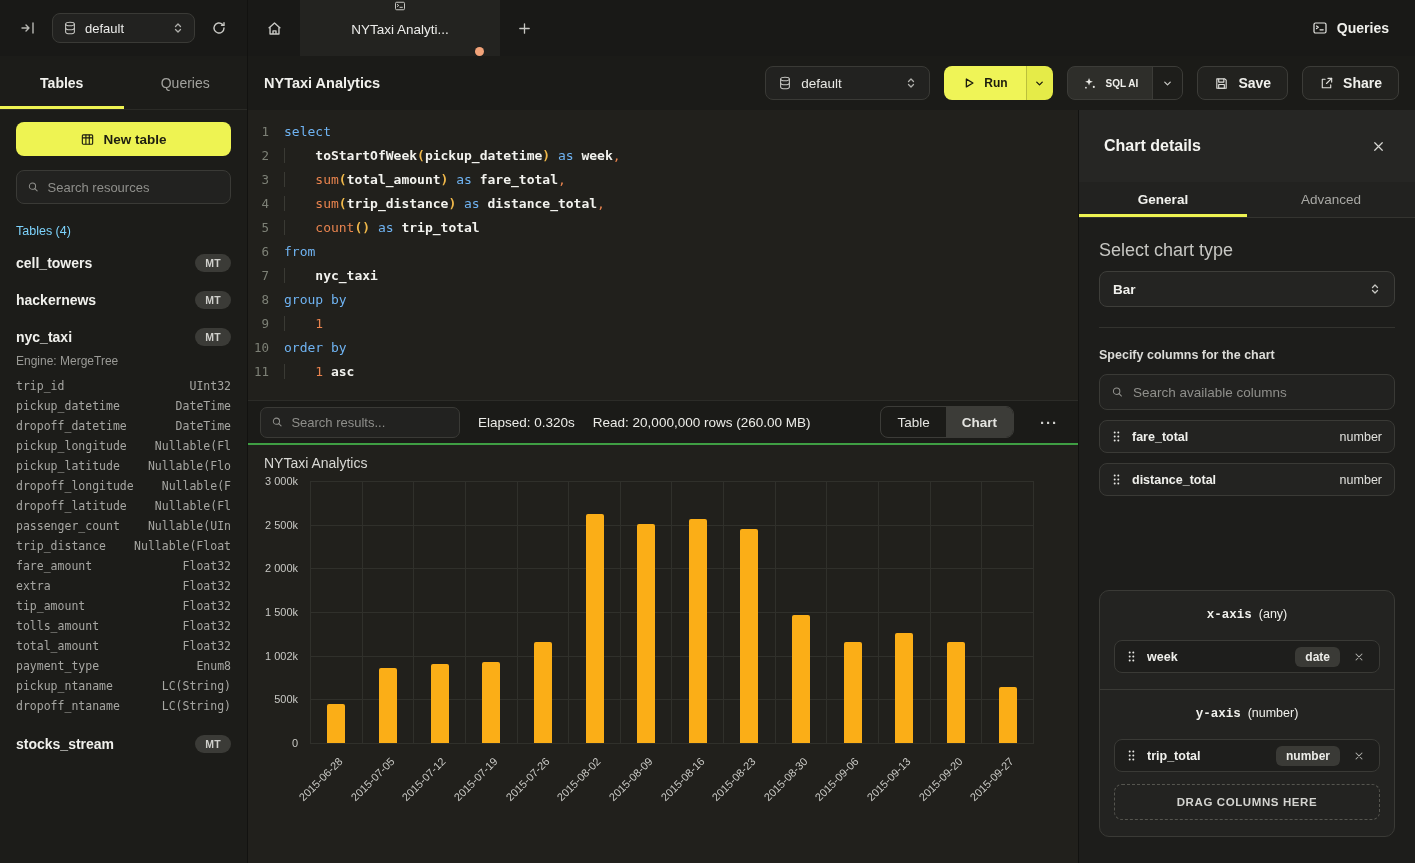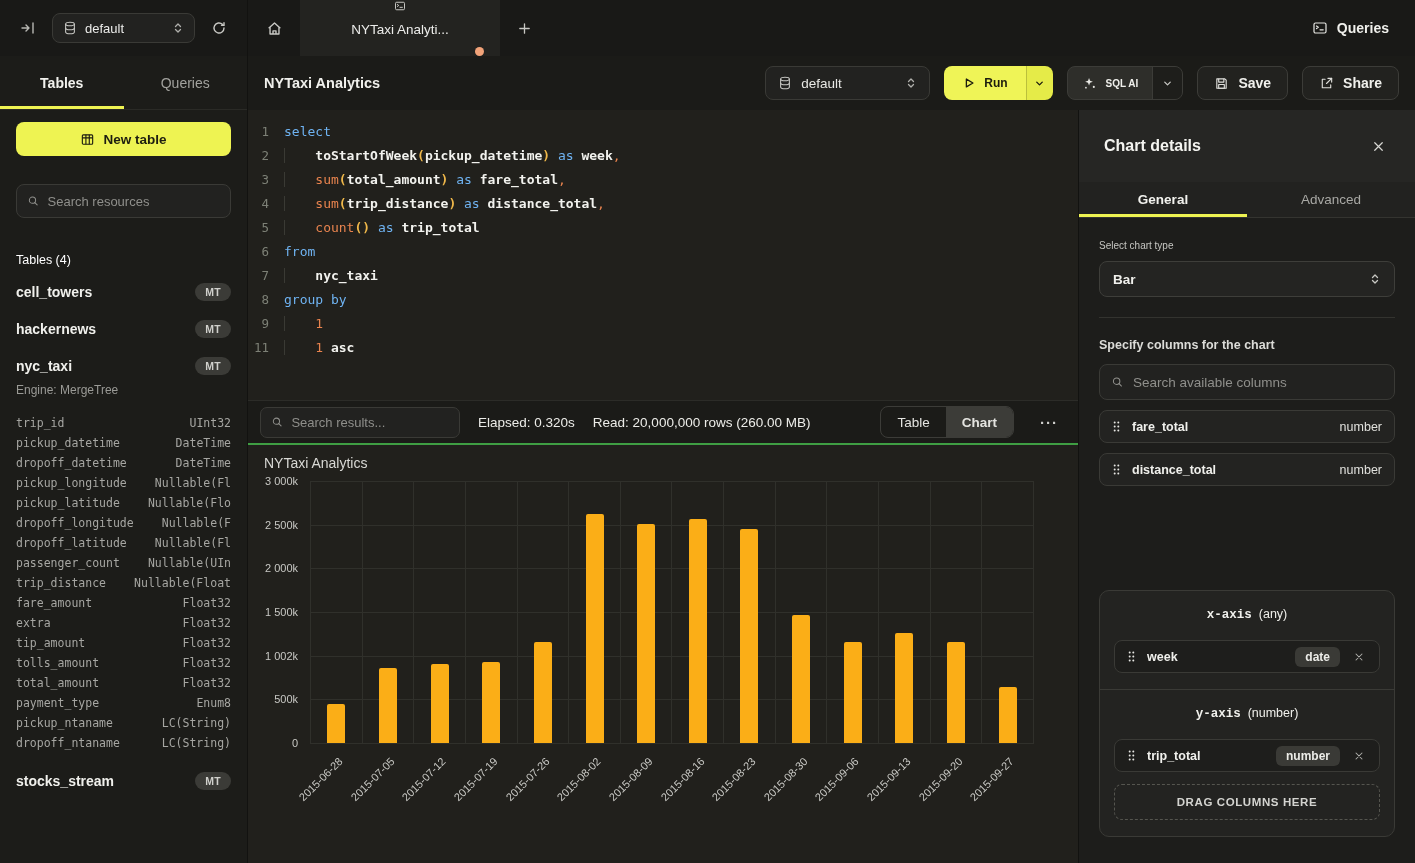--- a/index.html
+++ b/index.html
@@ -28,29 +28,29 @@
   .body { flex:1; display:flex; min-height:0; }
 
   
   .sidebar { width:248px; flex:none; background:#1c1c19; border-right:1px solid #121210; display:flex; flex-direction:column; }
   .side-tabs { height:54px; flex:none; display:flex; border-bottom:1px solid #2a2a26; }
   .side-tab { flex:1; display:flex; align-items:center; justify-content:center; font-size:14px; color:#a2a29e; position:relative; cursor:pointer; }
   .side-tab.active { color:#f2f2ee; font-weight:700; }
   .side-tab.active::after { content:""; position:absolute; left:0; right:0; bottom:0; height:3px; background:#eef352; }
   .side-content { flex:1; padding:12px 16px 0; overflow:hidden; }
   .new-table-btn { height:34px; background:#eef352; border-radius:8px; display:flex; align-items:center; justify-content:center; gap:8px; color:#1d1d10; font-size:13.5px; font-weight:700; cursor:pointer; }
-  .pill-input { margin-top:28px; height:34px; border:1px solid #3a3a36; border-radius:8px; background:#222220; display:flex; align-items:center; gap:8px; padding:0 10px; }
+  .pill-input { margin-top:14px; height:34px; border:1px solid #3a3a36; border-radius:8px; background:#222220; display:flex; align-items:center; gap:8px; padding:0 10px; }
   .pill-input input { background:none; border:none; outline:none; color:#e8e8e4; font-size:13px; width:100%; font-family:inherit; }
   input::placeholder { color:#8f8f8b; }
-  .section-label { margin-top:35px; font-size:12.5px; color:#ffffff; }
+  .section-label { margin-top:20px; font-size:12.5px; color:#7dd3fc; }
   .table-row { display:flex; align-items:center; justify-content:space-between; margin-top:13px; height:24px; cursor:pointer; }
   .table-name { font-size:14px; color:#f0f0ec; font-weight:600; }
   .mt-badge { background:#3b3b37; color:#d0d0cc; font-size:10.5px; font-weight:700; border-radius:10px; padding:3px 10px; letter-spacing:.3px; }
   .engine-line { font-size:12px; color:#9a9a96; margin-top:5px; }
-  .columns-list { margin-top:16px; }
+  .columns-list { margin-top:8px; }
   .col-row { display:flex; justify-content:space-between; font-family:"DejaVu Sans Mono", monospace; font-size:11.5px; color:#a6a6a2; line-height:20px; white-space:nowrap; overflow:hidden; }
 
   
   .main-region { flex:1; display:flex; flex-direction:column; min-width:0; }
   .toolbar { height:54px; flex:none; display:flex; align-items:center; padding:0 16px; gap:14px; background:#1b1b18; }
   .toolbar-title { font-size:14.5px; font-weight:600; color:#f0f0ec; margin-right:auto; }
   .tb-select { width:165px; height:34px; border:1px solid #3a3a36; border-radius:8px; background:#222220; display:flex; align-items:center; gap:9px; padding:0 12px; font-size:13.5px; cursor:pointer; }
   .tb-select .updown { margin-left:auto; }
   .run-btn { height:34px; border-radius:8px; overflow:hidden; display:flex; cursor:pointer; }
   .run-main { background:#eff457; display:flex; align-items:center; gap:8px; padding:0 18px; color:#1d1d0e; font-weight:700; font-size:12px; }
@@ -102,21 +102,21 @@
   
   .right-panel { width:337px; flex:none; background:#1d1d1b; border-left:1px solid #121210; display:flex; flex-direction:column; }
   .rp-header { height:72px; flex:none; background:#262624; display:flex; align-items:center; justify-content:space-between; padding:0 25px; }
   .rp-title { font-size:16px; font-weight:700; color:#f4f4f0; }
   .rp-close { cursor:pointer; display:flex; padding:4px; }
   .rp-tabs { height:36px; flex:none; background:#222220; display:flex; border-bottom:1px solid #343430; }
   .rp-tab { flex:1; display:flex; align-items:center; justify-content:center; font-size:13.5px; color:#a8a8a4; position:relative; cursor:pointer; }
   .rp-tab.active { color:#f2f2ee; font-weight:700; }
   .rp-tab.active::after { content:""; position:absolute; left:0; right:0; bottom:0; height:3px; background:#eef352; }
   .rp-content { flex:1; padding:22px 20px 26px; display:flex; flex-direction:column; min-height:0; }
-  .rp-label { font-size:10px; color:#c6c6c2; }
+  .rp-label { font-size:18px; color:#c6c6c2; }
   .rp-select { margin-top:10px; height:36px; border:1px solid #3e3e3a; border-radius:8px; background:#242422; display:flex; align-items:center; justify-content:space-between; padding:0 13px; font-size:13.5px; font-weight:600; color:#f0f0ec; cursor:pointer; }
   .rp-divider { height:1px; background:#33332f; margin:20px 0; }
   .rp-sublabel { font-size:12.5px; font-weight:700; color:#dcdcd8; }
   .rp-search { margin-top:12px; height:36px; border:1px solid #3a3a36; border-radius:8px; background:#222220; display:flex; align-items:center; gap:9px; padding:0 11px; }
   .rp-search input { background:none; border:none; outline:none; color:#e8e8e4; font-size:13.5px; width:100%; font-family:inherit; }
   .chip { margin-top:10px; height:33px; border:1px solid #3a3a36; border-radius:8px; background:#232321; display:flex; align-items:center; gap:11px; padding:0 12px; cursor:grab; flex:none; }
   .chip-name { font-size:12.5px; font-weight:700; color:#f0f0ec; }
   .chip-type { margin-left:auto; font-size:12.5px; color:#e0e0dc; }
   .axes-box { margin-top:auto; border:1px solid #3a3a36; border-radius:10px; background:#232321; flex:none; }
   .axis-section { padding:10px 14px 16px; }
@@ -380,20 +380,21 @@
             <div>
                 <div class="code-line"><span class="ln">1</span><span class="code"><span class="t-kw">select</span></span></div>
                 <div class="code-line"><span class="ln">2</span><span class="code"><span class="t-ws guide">    </span><span class="t-fn">toStartOfWeek</span><span class="t-br">(</span><span class="t-id">pickup_datetime</span><span class="t-br">)</span><span class="t-ws"> </span><span class="t-kw">as</span><span class="t-ws"> </span><span class="t-id">week</span><span class="t-pn">,</span></span></div>
                 <div class="code-line"><span class="ln">3</span><span class="code"><span class="t-ws guide">    </span><span class="t-fno">sum</span><span class="t-br">(</span><span class="t-id">total_amount</span><span class="t-br">)</span><span class="t-ws"> </span><span class="t-kw">as</span><span class="t-ws"> </span><span class="t-id">fare_total</span><span class="t-pn">,</span></span></div>
                 <div class="code-line"><span class="ln">4</span><span class="code"><span class="t-ws guide">    </span><span class="t-fno">sum</span><span class="t-br">(</span><span class="t-id">trip_distance</span><span class="t-br">)</span><span class="t-ws"> </span><span class="t-kw">as</span><span class="t-ws"> </span><span class="t-id">distance_total</span><span class="t-pn">,</span></span></div>
                 <div class="code-line"><span class="ln">5</span><span class="code"><span class="t-ws guide">    </span><span class="t-fno">count</span><span class="t-br">()</span><span class="t-ws"> </span><span class="t-kw">as</span><span class="t-ws"> </span><span class="t-id">trip_total</span></span></div>
                 <div class="code-line"><span class="ln">6</span><span class="code"><span class="t-kw">from</span></span></div>
                 <div class="code-line"><span class="ln">7</span><span class="code"><span class="t-ws guide">    </span><span class="t-id">nyc_taxi</span></span></div>
                 <div class="code-line"><span class="ln">8</span><span class="code"><span class="t-kw">group by</span></span></div>
                 <div class="code-line"><span class="ln">9</span><span class="code"><span class="t-ws guide">    </span><span class="t-nm">1</span></span></div>
+                <div class="code-line"><span class="ln">10</span><span class="code"><span class="t-kw">order by</span></span></div>
                 <div class="code-line"><span class="ln">11</span><span class="code"><span class="t-ws guide">    </span><span class="t-nm">1</span><span class="t-ws"> </span><span class="t-id">asc</span></span></div>
               </div>
           </div>
 
           <div class="results-bar">
             <div class="results-search">
               <svg width="14" height="14" viewBox="0 0 16 16" fill="none" stroke="#8f8f8b" stroke-width="1.3" stroke-linecap="round">
                   <circle cx="7" cy="7" r="4"></circle>
                   <path d="M10 10l3 3"></path>
                 </svg>

